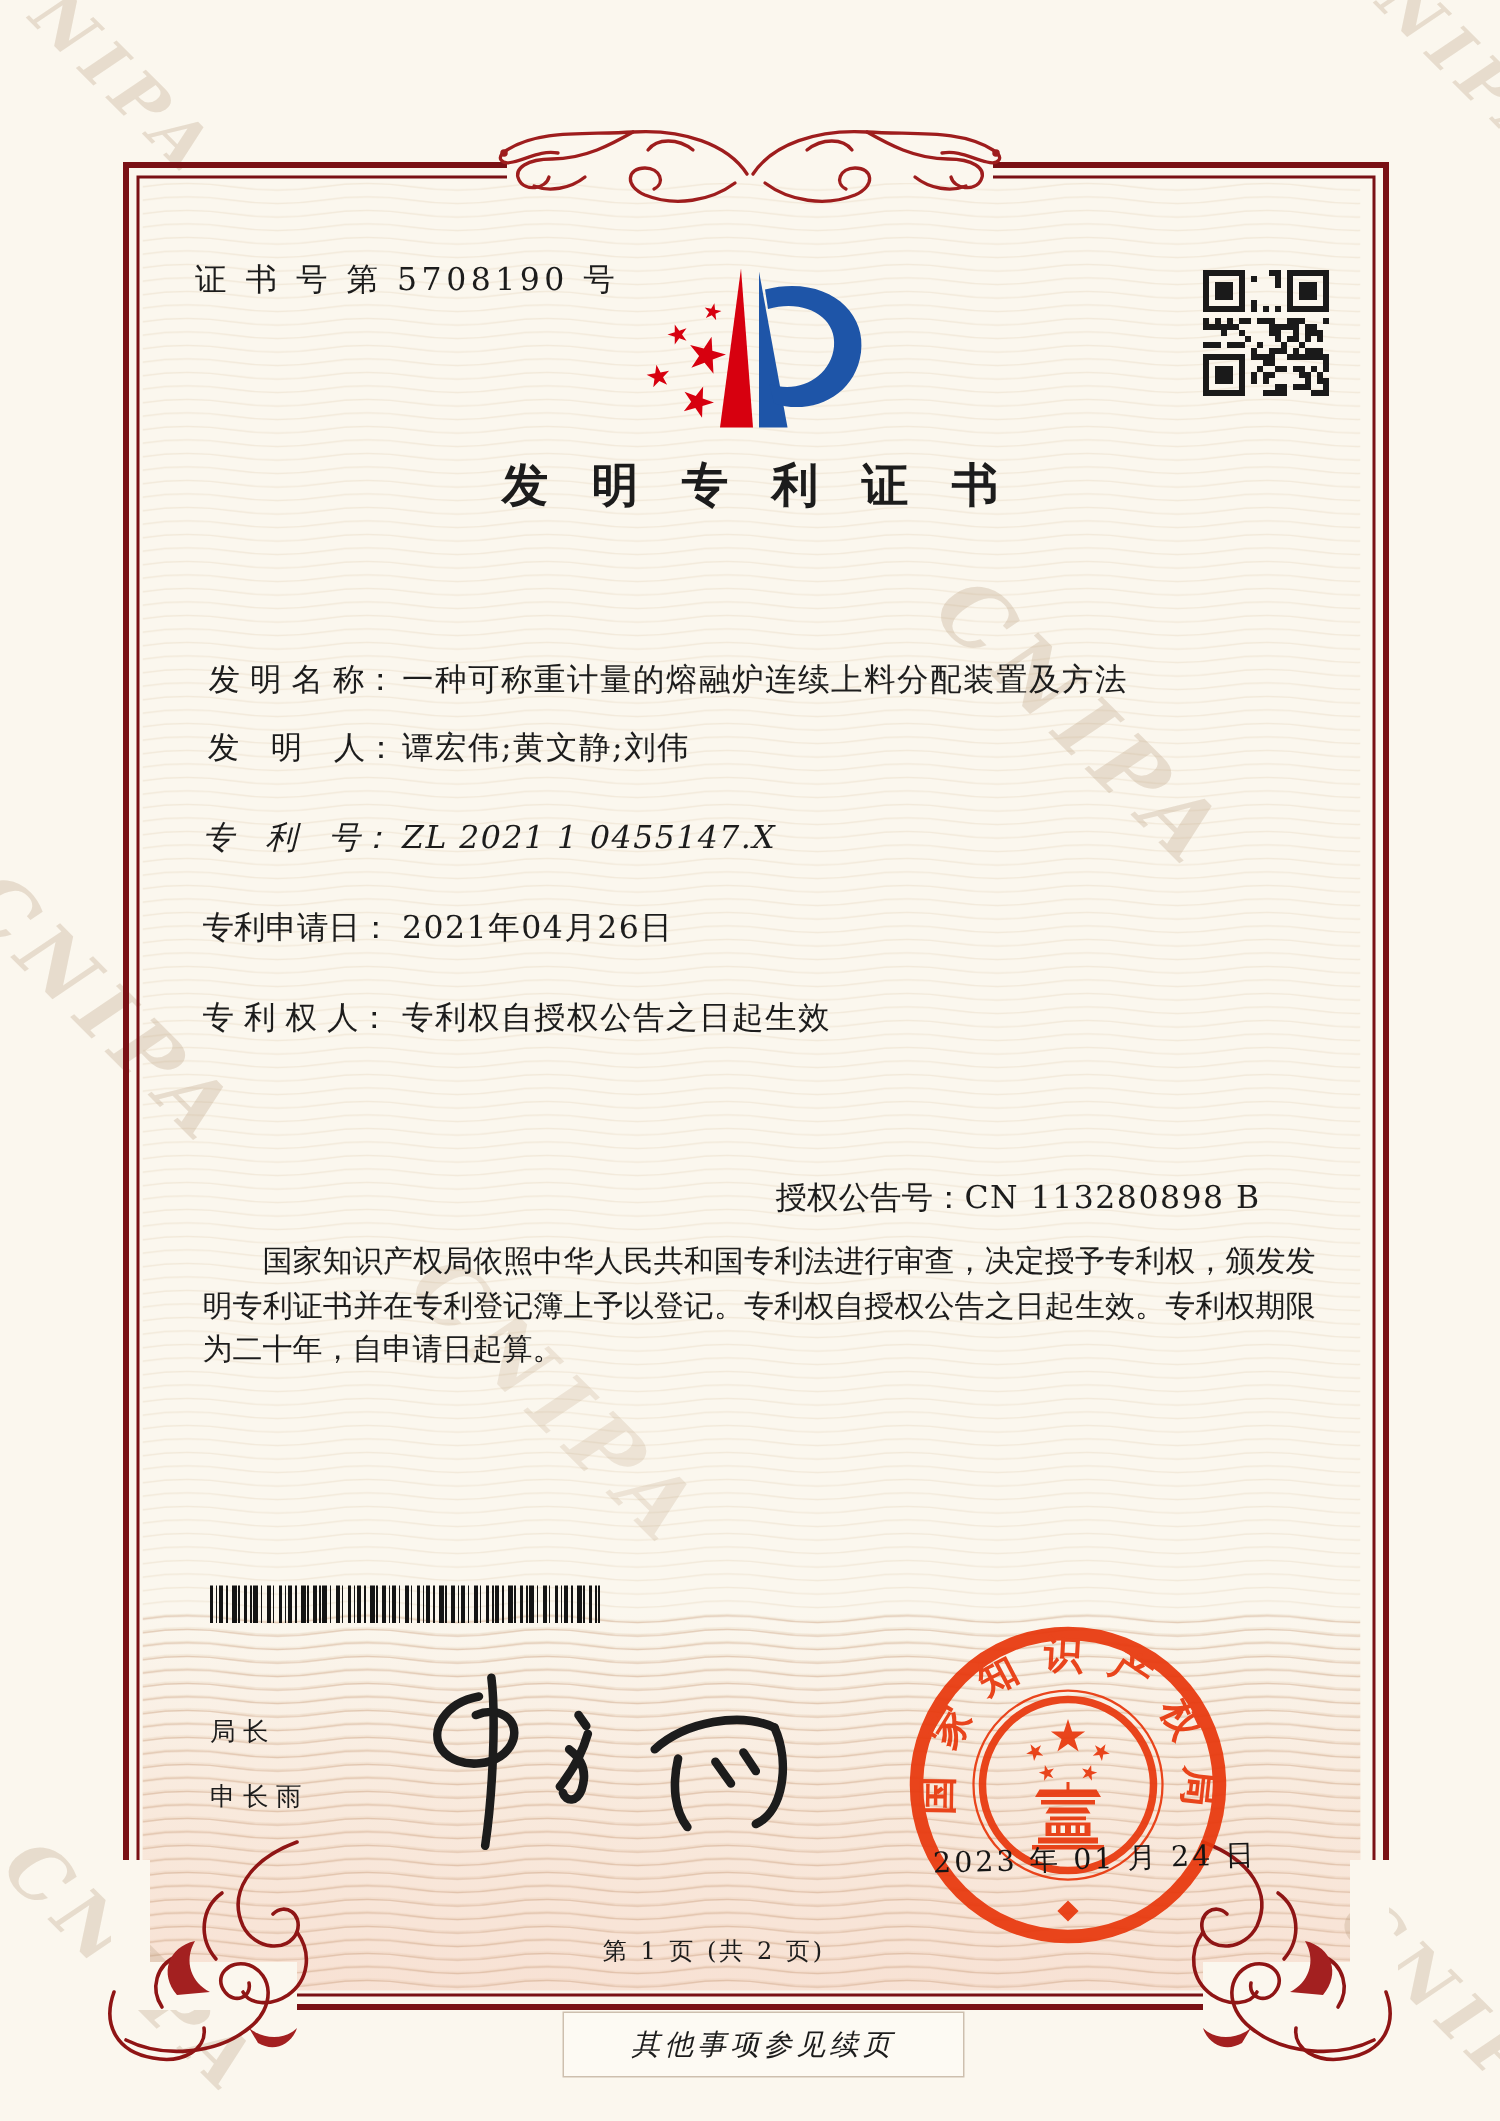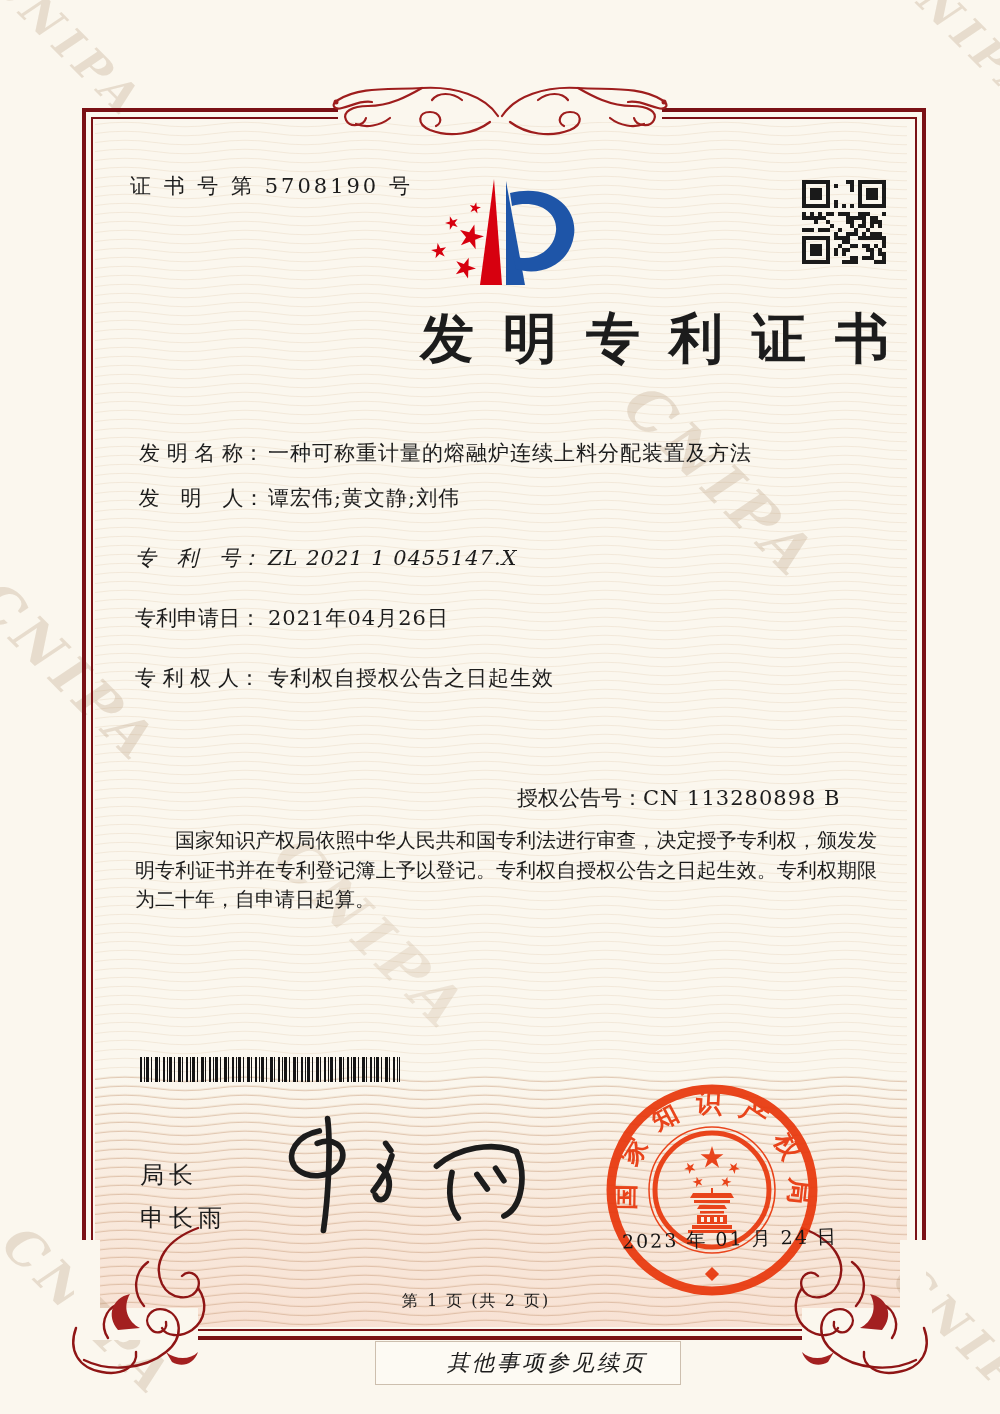--- a/index.html
+++ b/index.html
@@ -12,44 +12,44 @@
   
   .frame{position:absolute;left:82px;top:108px;width:836px;height:1224px;
          border:4.5px solid #7a1115;}
   .frame-inner{position:absolute;left:5px;top:5px;right:5px;bottom:5px;border:2px solid #7a1115;}
   
   .waves{position:absolute;left:95px;top:120px;width:812px;height:1205px;pointer-events:none;}
   .waves-band{position:absolute;left:95px;top:1075px;width:812px;height:252px;pointer-events:none;
       background:linear-gradient(180deg,rgba(243,205,184,0) 0%,rgba(243,202,180,.30) 50%,rgba(243,196,176,.42) 100%);}
   
   .certno{position:absolute;left:130px;top:172px;font-size:21px;letter-spacing:3px;}
-  .title{position:absolute;left:82px;top:303px;width:836px;text-align:right;font-size:54px;
+  .title{position:absolute;left:82px;top:303px;width:836px;text-align:center;font-size:31px;
          font-weight:600;letter-spacing:29px;text-indent:29px;}
   .frow{position:absolute;left:135px;font-size:21px;line-height:27px;white-space:nowrap;}
   .flabel{display:inline-block;width:133px;white-space:pre;}
   .fvalue{letter-spacing:1px;}
   .body-text{position:absolute;left:135px;top:826px;width:742px;font-size:20px;line-height:29.5px;
              text-align:justify;}
   .body-text p{margin:0;text-indent:2em;}
   .barcode{position:absolute;left:140px;top:1057px;width:260px;height:25px;
     background:repeating-linear-gradient(90deg,
       #141414 0 2px,transparent 2px 4px,#141414 4px 5px,transparent 5px 6px,
       #141414 6px 9px,transparent 9px 11px,#141414 11px 12px,transparent 12px 15px,
       #141414 15px 18px,transparent 18px 19px,#141414 19px 20px,transparent 20px 23px);}
   .director{position:absolute;left:140px;font-family:"Liberation Sans",sans-serif;
-            font-size:24px;letter-spacing:5px;margin-top:16px;}
+            font-size:17px;letter-spacing:5px;}
   .sig{position:absolute;left:255px;top:1112px;width:280px;height:125px;}
   .seal{position:absolute;left:604px;top:1082px;width:216px;height:216px;opacity:.93;}
   .seal-date{position:absolute;left:622px;top:1226px;width:260px;font-size:19px;letter-spacing:2px;
              color:#151515;transform:rotate(-1.5deg);}
   .pageinfo{position:absolute;left:82px;top:1291px;width:836px;text-align:center;font-size:16px;
             letter-spacing:2px;padding-right:48px;box-sizing:border-box;}
   .footnote{position:absolute;left:375px;top:1341px;width:266px;height:42px;line-height:42px;
-            text-align:center;font-size:22px;letter-spacing:3px;background:#fdfaf3;
-            border:1px solid #cdbfae;font-style:italic;padding-left:38px;}
+            text-align:center;font-size:19px;letter-spacing:3px;background:#fdfaf3;
+            border:1px solid #cdbfae;font-style:italic;}
   .qr{position:absolute;left:802px;top:180px;width:84px;height:84px;}
   .logo{position:absolute;left:428px;top:173px;width:150px;height:118px;}
   .orn-top{position:absolute;left:310px;top:66px;width:380px;height:104px;}
   .orn-bl{position:absolute;left:48px;top:1210px;width:210px;height:185px;}
   .orn-br{position:absolute;left:742px;top:1210px;width:210px;height:185px;transform:scaleX(-1);}
 </style>
 </head>
 <body>
 
 <div class="page">

